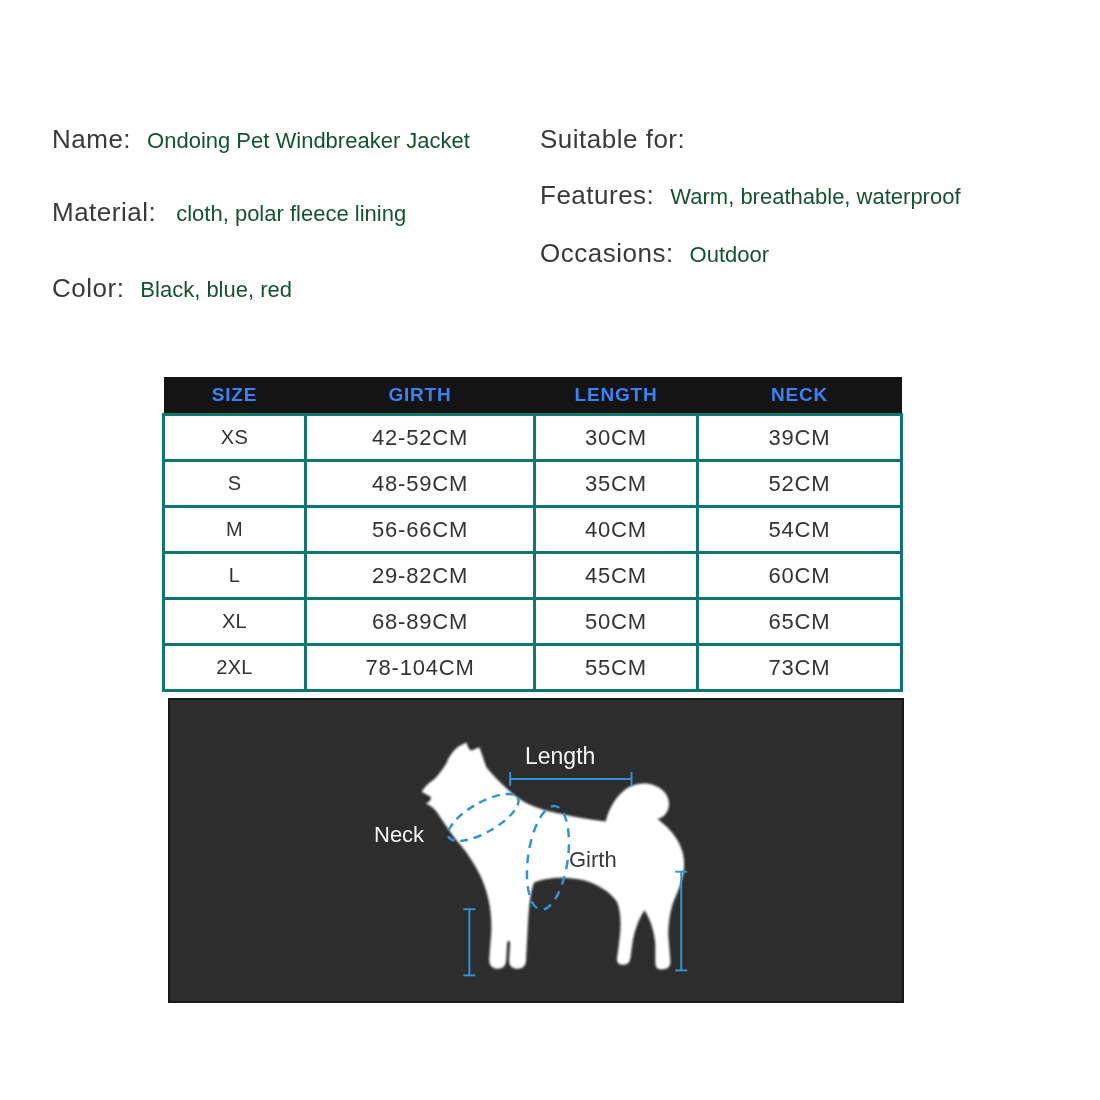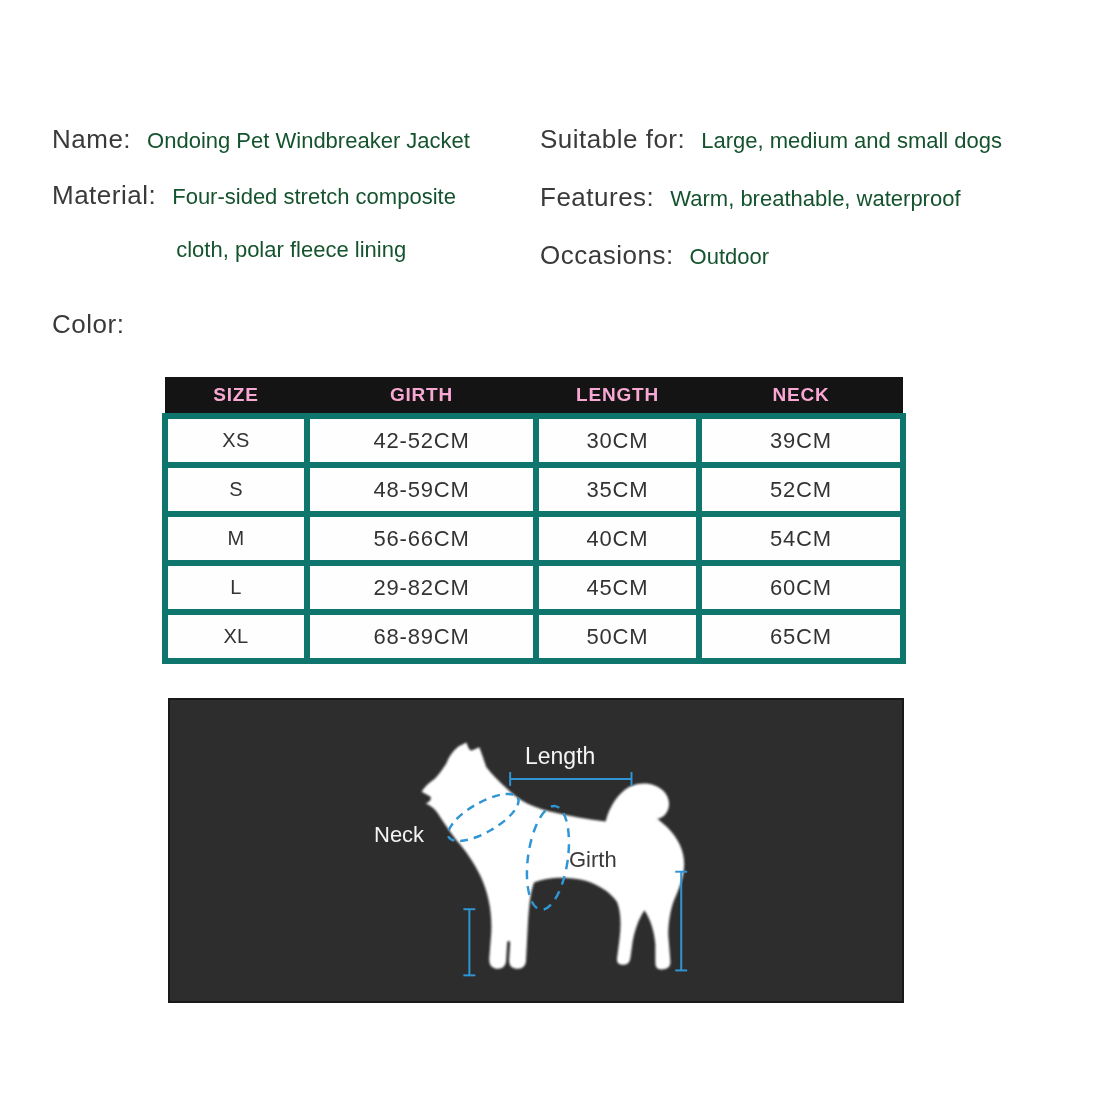--- a/index.html
+++ b/index.html
@@ -24,26 +24,26 @@
   .info-value{font-size:22px;line-height:34px;color:#14532d;}
   .info-left .info-row-1{margin-bottom:20px;}
   .info-left .info-row-2{margin-bottom:40px;}
   .info-right .info-row{margin-bottom:22px;text-align:right;}
   .value-line2{margin-top:19px;line-height:34px;margin-left:4px;}
 
   
   .size-table-wrap{position:absolute;left:162px;top:377px;}
   table.size-table{border-collapse:collapse;table-layout:fixed;width:738px;}
   .size-table th{
-    background:#141414;color:#f9a8d4;border:none;
+    background:#141414;color:#3b82f6;border:none;
     height:34px;font-size:19px;font-weight:bold;letter-spacing:0.8px;
     text-align:center;vertical-align:middle;
   }
   .size-table td{
-    border:6px solid #0f766e;background:#fefefe;
+    border:3px solid #0f766e;background:#fefefe;
     height:41px;text-align:center;vertical-align:middle;
     font-size:22px;color:#333333;letter-spacing:0.8px;
   }
   .size-table td.col-size{font-size:20px;letter-spacing:0.3px;}
   .col-w1{width:142px;} .col-w2{width:229px;} .col-w3{width:163px;} .col-w4{width:204px;}
 
   
   .diagram-panel{
     position:absolute;left:168px;top:698px;width:736px;height:305px;
     background:#2d2d2d;border:2px solid #191919;box-sizing:border-box;
@@ -62,33 +62,32 @@
 <div class="canvas">
 
   <div class="info-col info-left">
     <div class="info-row info-row-1">
       <span class="info-label">Name:</span>
       <span class="info-value">Ondoing Pet Windbreaker Jacket</span>
     </div>
     <div class="info-row info-row-2">
       <span class="info-label">Material:</span>
       <span class="info-value">
-        <div>Four-sided stretch composite</div>
         <div class="value-line2">cloth, polar fleece lining</div>
       </span>
     </div>
     <div class="info-row info-row-3">
       <span class="info-label">Color:</span>
+      <span class="info-value">Black, blue, red</span>
     </div>
   </div>
 
   <div class="info-col info-right">
     <div class="info-row">
       <span class="info-label">Suitable for:</span>
-      <span class="info-value">Large, medium and small dogs</span>
     </div>
     <div class="info-row">
       <span class="info-label">Features:</span>
       <span class="info-value">Warm, breathable, waterproof</span>
     </div>
     <div class="info-row">
       <span class="info-label">Occasions:</span>
       <span class="info-value">Outdoor</span>
     </div>
   </div>
@@ -132,20 +131,26 @@
           <td class="col-size">L</td>
           <td>29-82CM</td>
           <td>45CM</td>
           <td>60CM</td>
         </tr>
         <tr>
           <td class="col-size">XL</td>
           <td>68-89CM</td>
           <td>50CM</td>
           <td>65CM</td>
+        </tr>
+        <tr>
+          <td class="col-size">2XL</td>
+          <td>78-104CM</td>
+          <td>55CM</td>
+          <td>73CM</td>
         </tr>
       </tbody>
     </table>
   </div>
 
   <div class="diagram-panel">
     <svg class="diagram-svg" viewBox="0 0 736 305" preserveAspectRatio="none">
       <defs>
         <filter id="soften" x="-5%" y="-5%" width="110%" height="110%">
           <feGaussianBlur stdDeviation="1"></feGaussianBlur>

